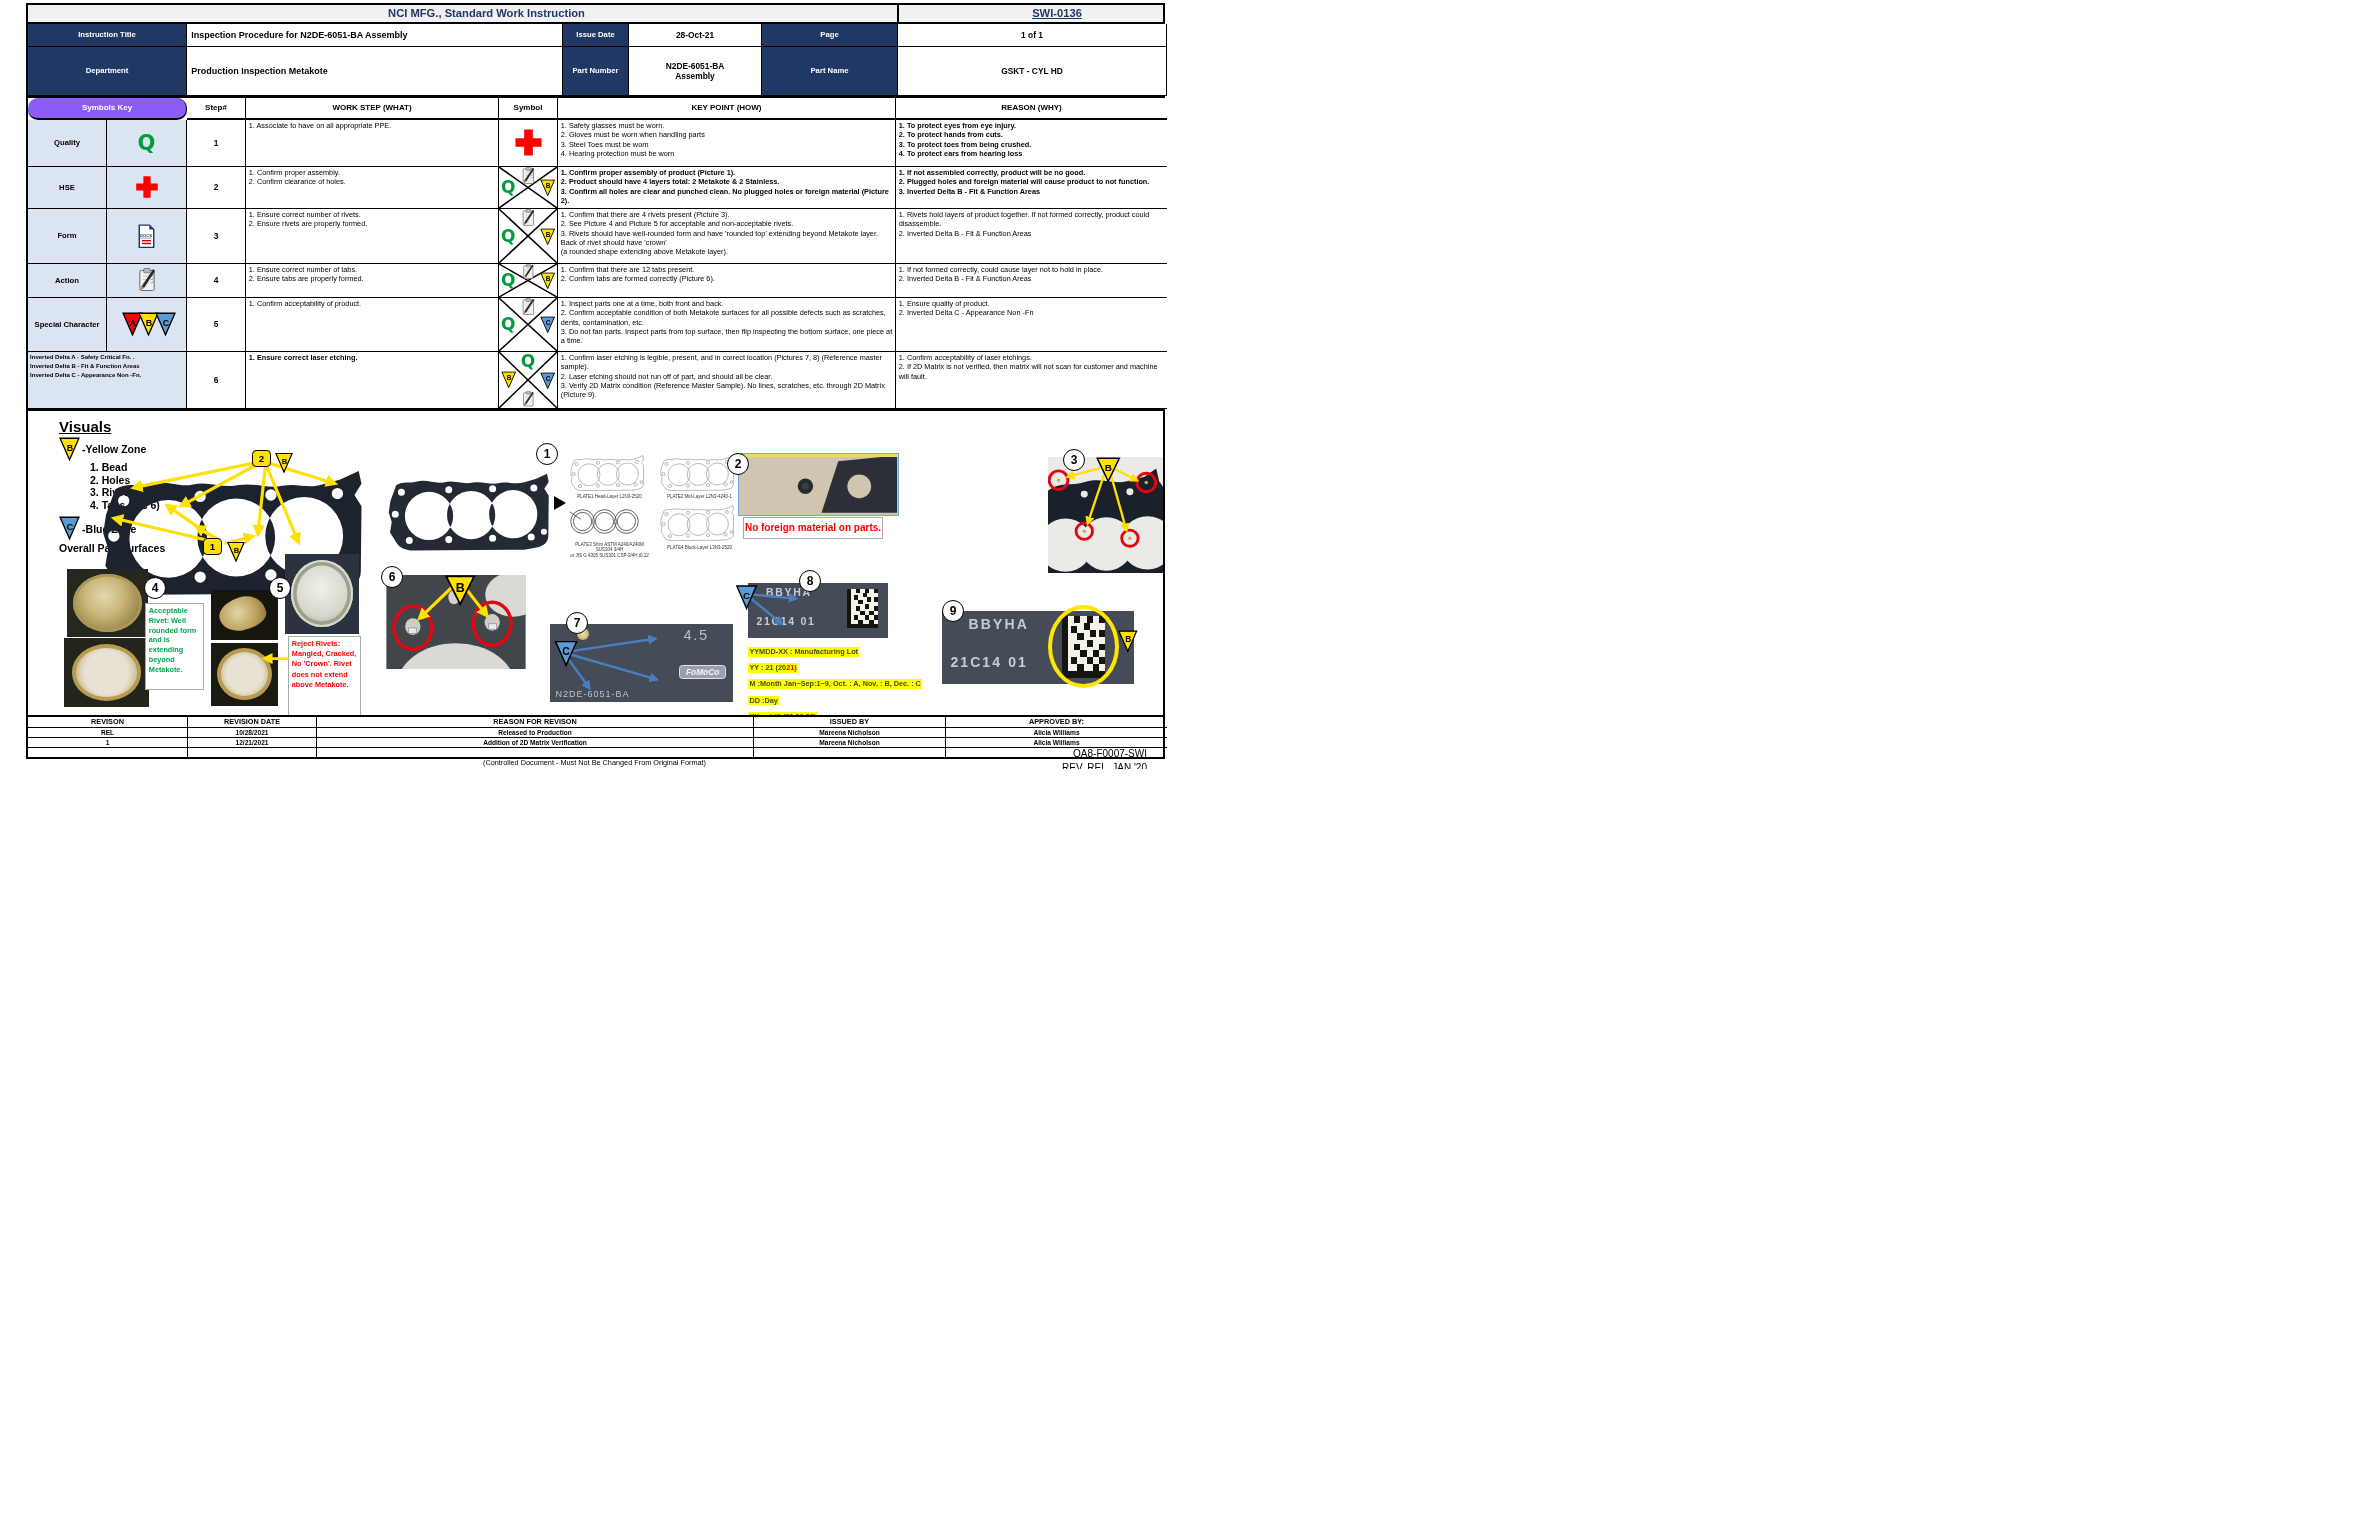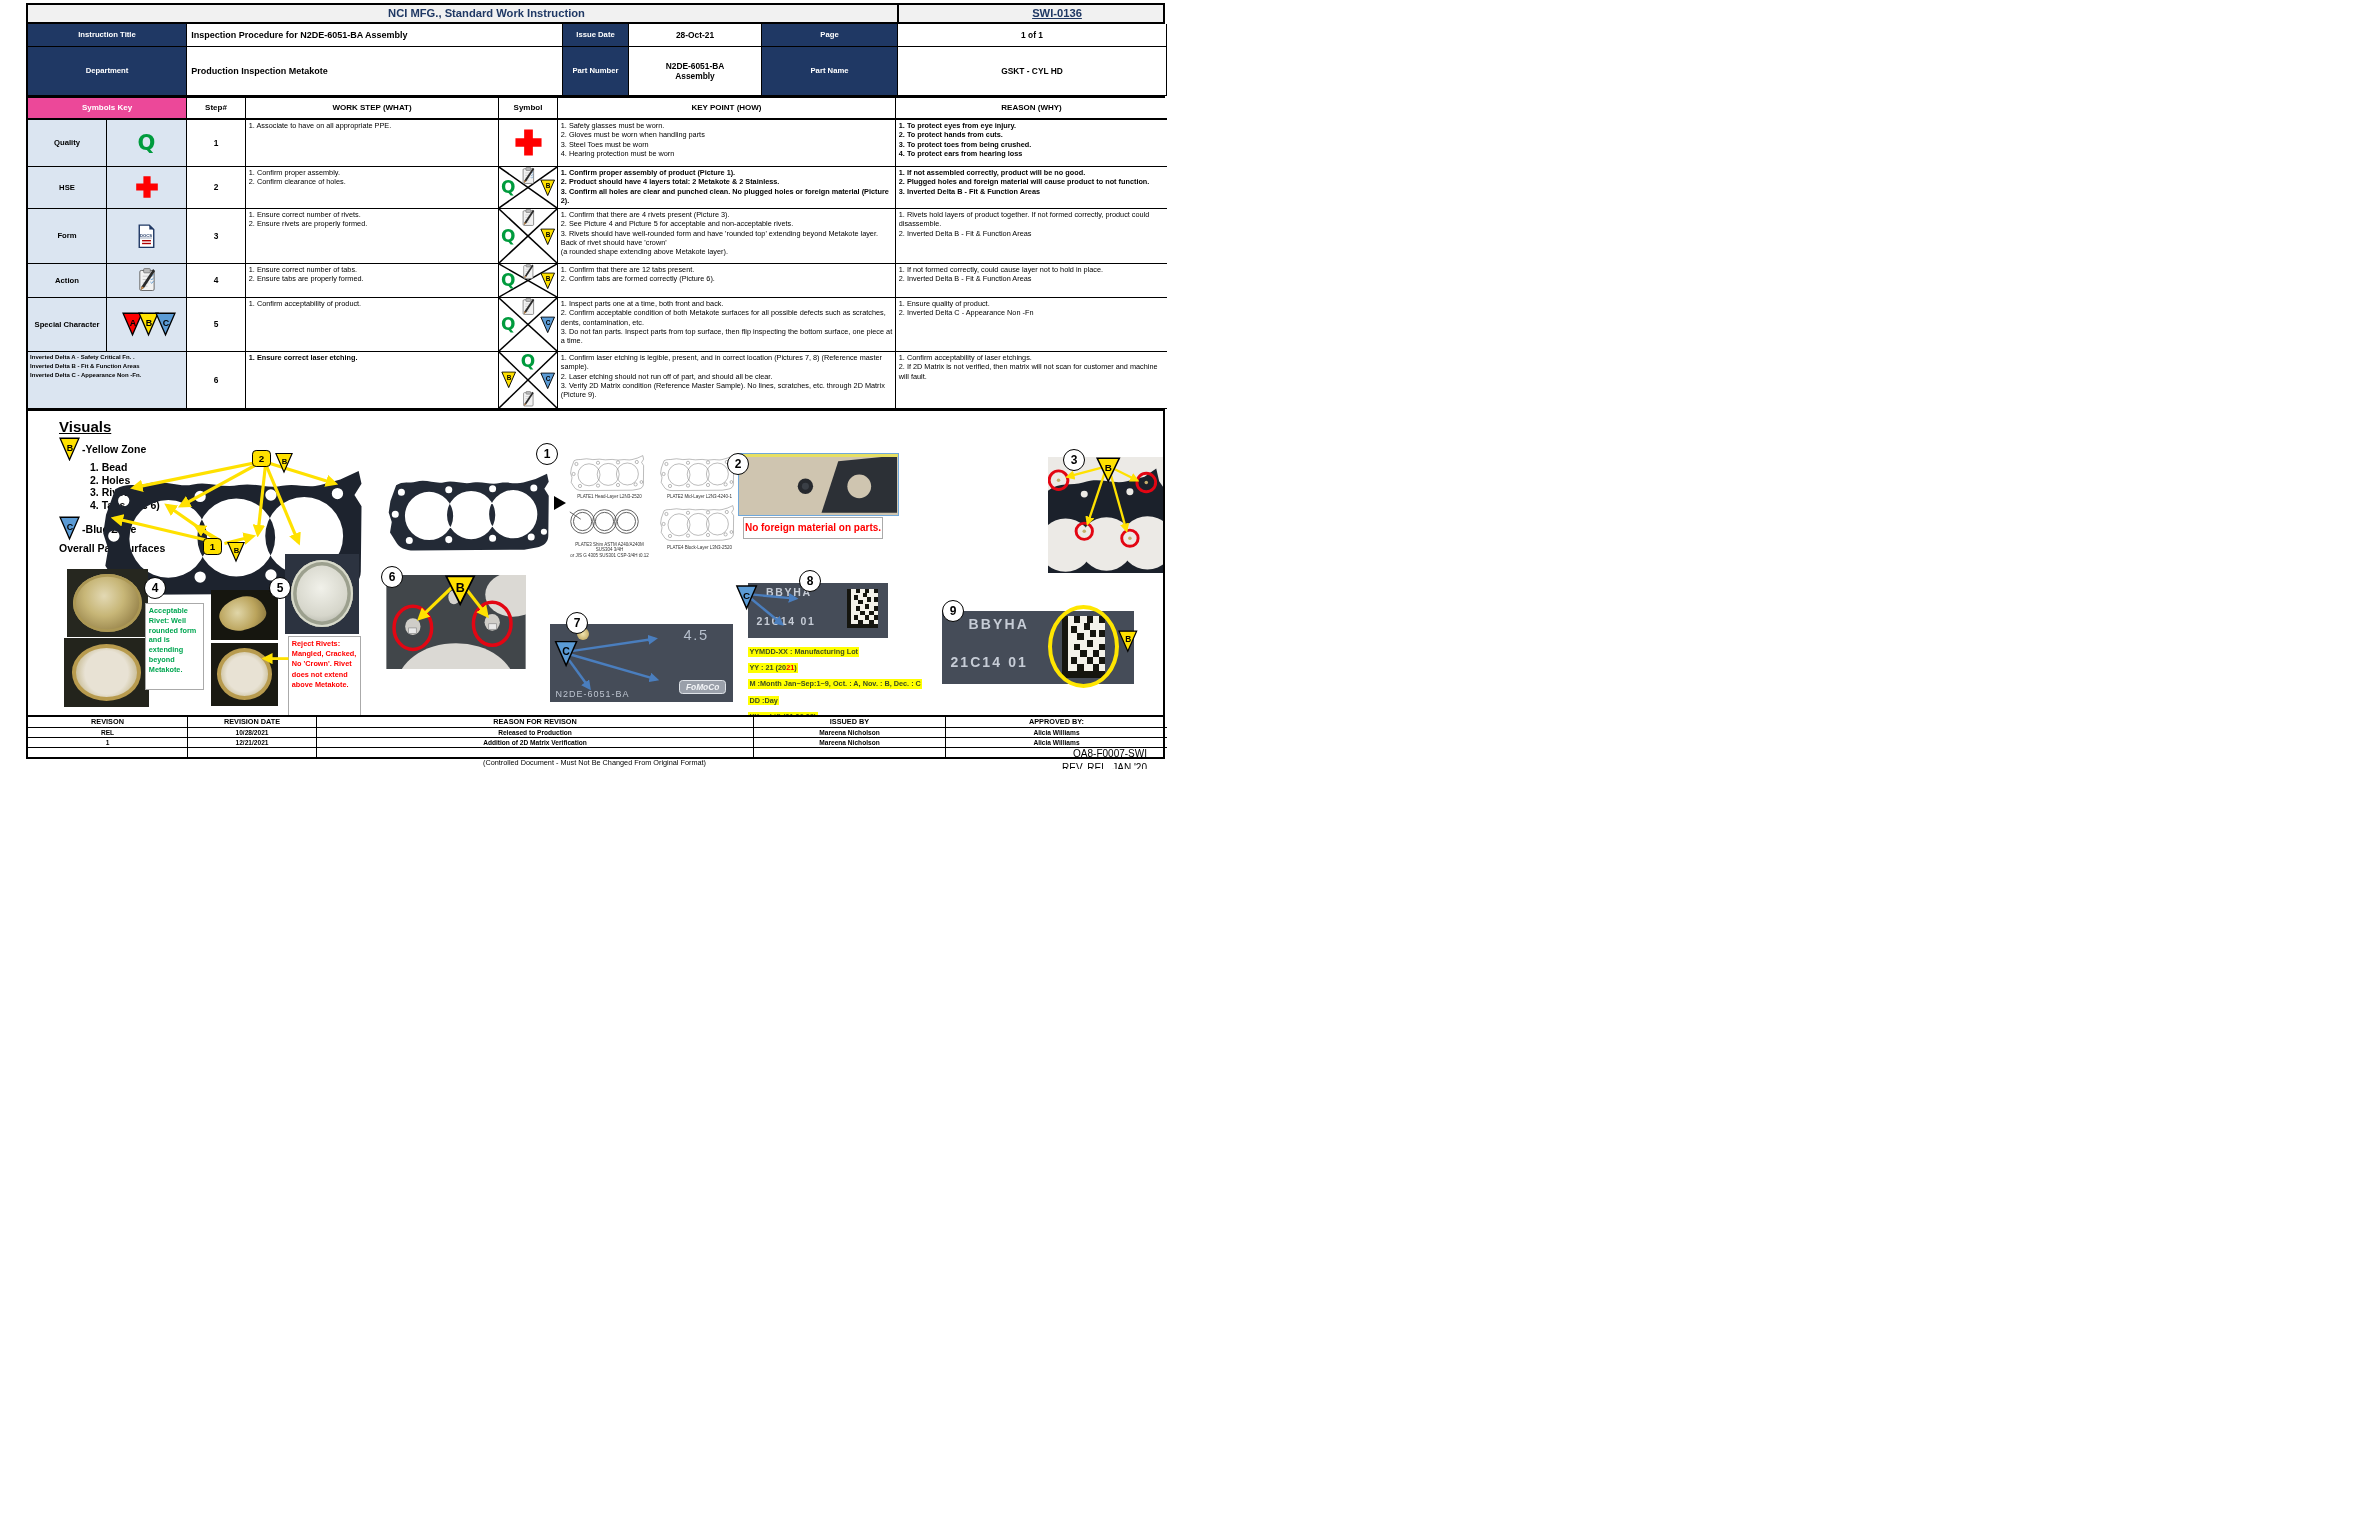--- a/index.html
+++ b/index.html
@@ -14,21 +14,21 @@
   .h-grid{display:grid;grid-template-columns:159px 376px 66px 133px 136px 269px;grid-template-rows:23px 49px;border-bottom:2.1px solid #000;}
   .h-cell{border-right:1px solid #000;border-bottom:1px solid #000;display:flex;align-items:center;justify-content:center;overflow:hidden;}
   .h-lab{background:#1f3864;color:#fff;font-weight:bold;font-size:7.7px;text-align:center;}
   .h-val{background:#fff;font-weight:bold;font-size:8.4px;text-align:center;white-space:pre-line;}
   .h-val.left{justify-content:flex-start;padding-left:4.2px;font-size:9px;}
 
   
   .main{display:grid;grid-template-columns:79px 80px 59px 253px 59px 338px 271px;grid-template-rows:22px 47px 42px 55px 34px 54px 57px;border-bottom:2.1px solid #000;}
   .c{border-right:1px solid #000;border-bottom:1px solid #000;overflow:hidden;position:relative;background:#fff;}
   .mh{font-weight:bold;font-size:8px;display:flex;align-items:center;justify-content:center;border-bottom:2.1px solid #000;}
-  .sk-head{background:#ec4899;color:#fff;}
+  .sk-head{background:#8b5cf6;color:#fff;border-radius:10px;}
   .skl{background:#dbe5f1;display:flex;align-items:center;justify-content:center;font-weight:bold;font-size:7.7px;text-align:center;padding:0 2.1px;}
   .ski{background:#dbe5f1;display:flex;align-items:center;justify-content:center;}
   .sk-legend{background:#dbe5f1;font-size:6px;font-weight:bold;line-height:1.5;padding:1.4px 2.1px;white-space:pre-line;}
   .step{display:flex;align-items:center;justify-content:center;font-weight:bold;font-size:8.4px;}
   .txt{font-size:7.3px;line-height:1.27;padding:1.4px 2.8px;white-space:pre-line;}
   .bold{font-weight:bold;}
   .qbig{color:#009b3d;font-weight:800;font-size:21px;font-family:"DejaVu Sans",sans-serif;}
   .qx{color:#009b3d;font-weight:800;font-size:17px;font-family:"DejaVu Sans",sans-serif;line-height:1;}
   .tri{display:block;}
   .tri polygon{stroke:#000;stroke-width:2.5;}
@@ -551,21 +551,21 @@
           <polygon points="86,2 126,2 106,42" fill="#ffe100" stroke="#000" stroke-width="2.5"></polygon>
           <text x="106" y="25" font-size="18" font-weight="bold" text-anchor="middle">B</text>
         </svg>
       </div>
 
       <div class="ccirc abs" style="left:538px;top:201px">7</div>
       <div class="etch" style="left:522px;top:213px;width:183px;height:78px">
         <div class="abs" style="left:26.6px;top:4.2px;width:12px;height:12px;border-radius:50%;background:radial-gradient(circle,#efe3b0,#b79b4f)"></div>
         <div class="etch-t" style="right:24px;top:2.8px;font-size:14.7px;font-weight:normal;color:#b6bfcc">4.5</div>
         <div class="etch-t" style="left:5.6px;bottom:2.8px;font-size:9px;font-weight:normal;letter-spacing:1px;color:#bdc4d0">N2DE-6051-BA</div>
-        <div class="fomoco" style="right:7px;bottom:8px">FoMoCo</div>
+        <div class="fomoco" style="right:7px;bottom:23px">FoMoCo</div>
         <svg class="abs" style="left:0;top:5.6px" width="126" height="70" viewBox="0 0 180 100">
           <g stroke="#4a7ebe" stroke-width="3.5" fill="none">
             <line x1="28" y1="32" x2="150" y2="14" marker-end="url(#arrB)"></line>
             <line x1="28" y1="36" x2="152" y2="72" marker-end="url(#arrB)"></line>
             <line x1="24" y1="40" x2="56" y2="84" marker-end="url(#arrB)"></line>
           </g>
           <polygon points="8,18 38,18 23,52" fill="#5b9bd5" stroke="#000" stroke-width="2"></polygon>
           <text x="23" y="37" font-size="15" font-weight="bold" text-anchor="middle">C</text>
         </svg>
       </div>

